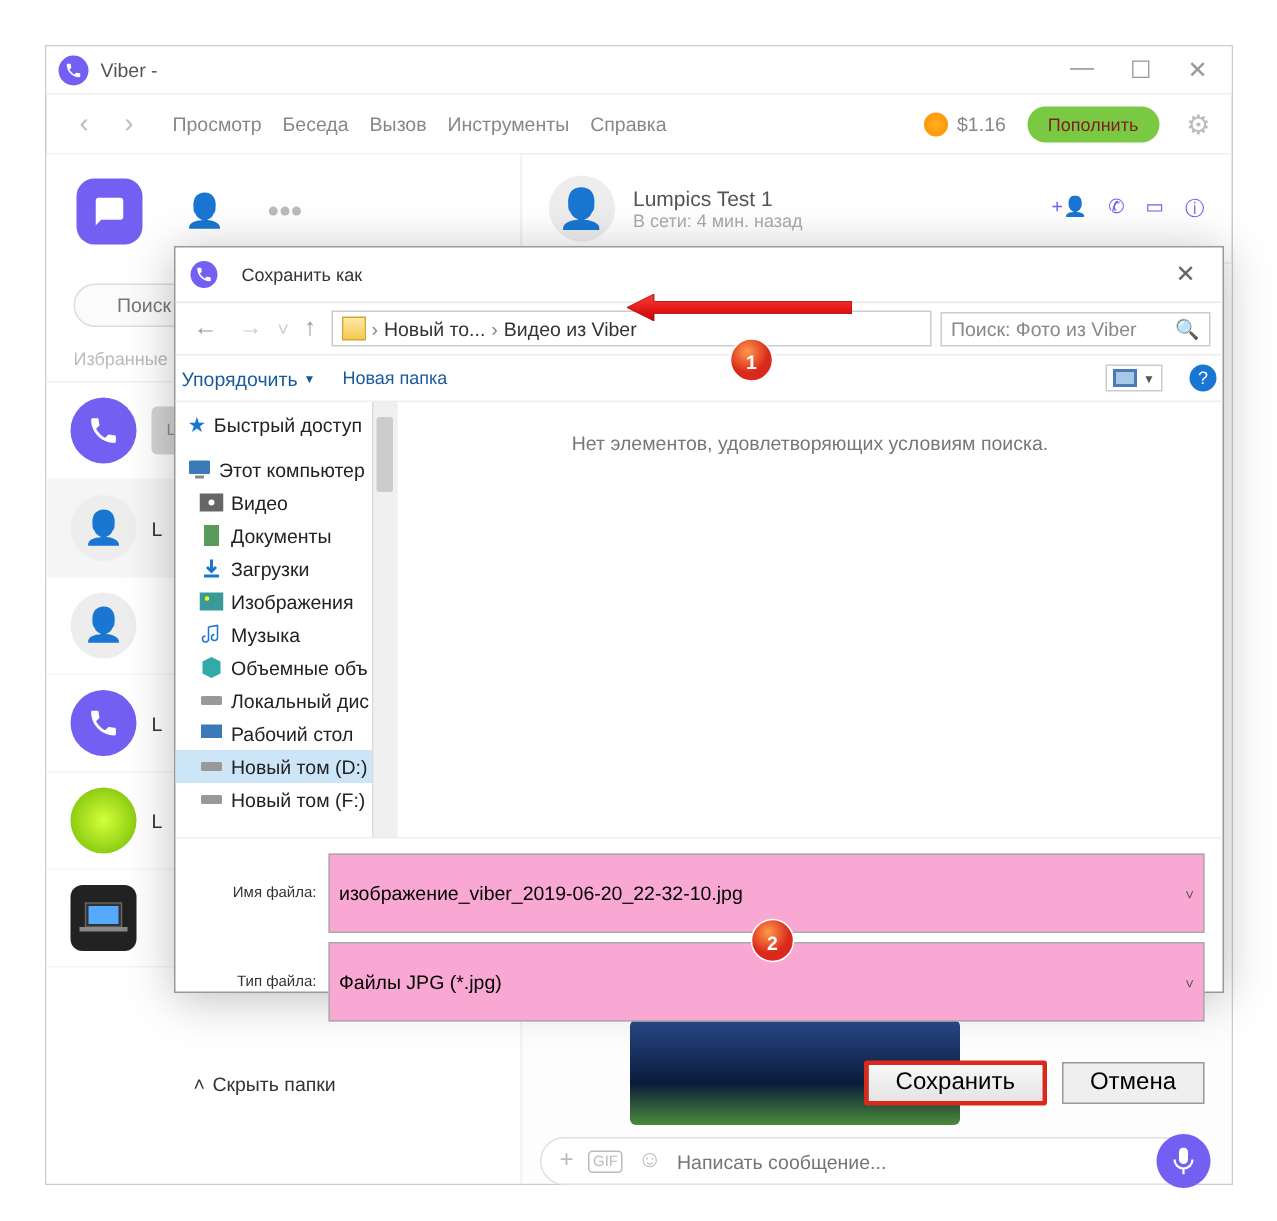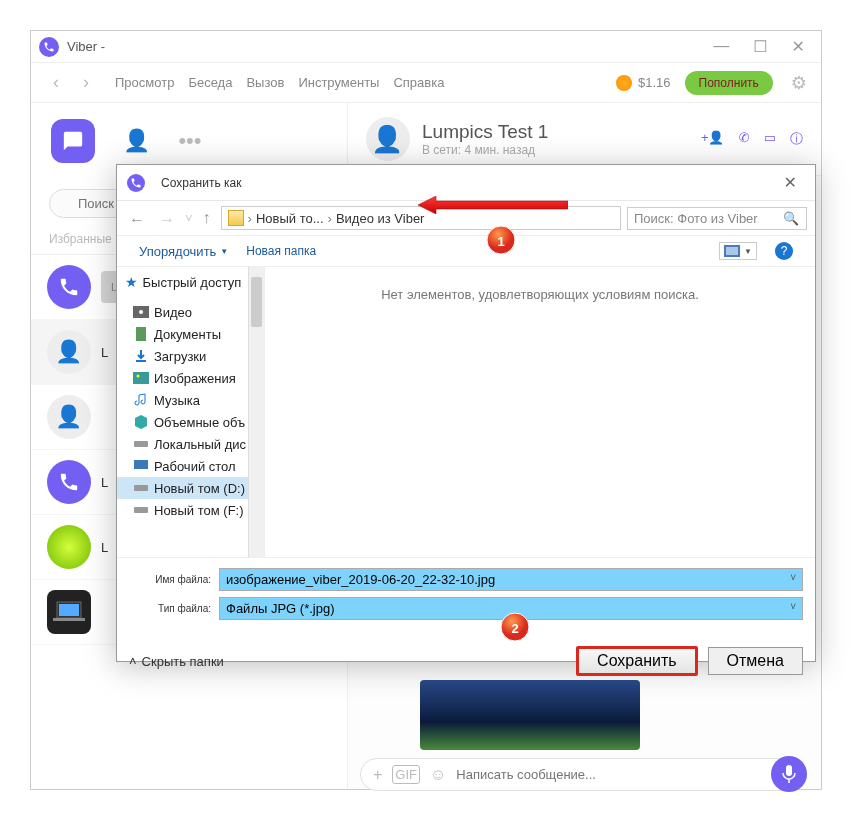--- a/index.html
+++ b/index.html
@@ -32,21 +32,21 @@
 .contact-row.selected{background:#f5f5f5}
 .avatar-circle{width:44px;height:44px;border-radius:50%;background:#ededed;display:flex;align-items:center;justify-content:center;color:#aaa;font-size:22px}
 .viber-avatar{background:#7360f2}
 .lime-avatar{background:radial-gradient(circle,#d4ff3a,#6fb800)}
 .contact-name{color:#333;font-weight:500}
 .laptop-avatar{width:44px;height:44px;border-radius:8px;background:#222;display:flex;align-items:center;justify-content:center;overflow:hidden}
 .right-panel{flex:1;display:flex;flex-direction:column}
 .chat-header{display:flex;align-items:center;padding:14px 18px;gap:12px;border-bottom:1px solid #eee}
 .chat-avatar{width:44px;height:44px;border-radius:50%;background:#ededed;display:flex;align-items:center;justify-content:center;color:#ccc;font-size:26px}
 .chat-hdr-text{flex:1}
-.chat-name{color:#555;font-size:19px}
+.chat-name{color:#555;font-size:14px}
 .chat-status{color:#aaa;font-size:12px}
 .chat-actions{display:flex;gap:14px;color:#7360f2;font-size:20px}
 .chat-actions span{cursor:pointer}
 .chat-body{flex:1;position:relative;background:#fdfdfd}
 .msg-thumb{position:absolute;right:18px;top:6px;width:88px;height:32px;background:linear-gradient(135deg,#1a2a4a,#3a5a9a);border-radius:6px;display:flex;align-items:flex-end;justify-content:flex-end;padding:3px 4px}
 .msg-meta{color:#fff;font-size:10px;display:flex;align-items:center;gap:3px}
 .bottom-thumb{position:absolute;left:420px;top:680px;width:220px;height:70px;background:linear-gradient(180deg,#2a4a8a 0%,#0a1a3a 60%,#4a8a3a 100%);border-radius:4px}
 .msg-input-row{position:absolute;left:360px;top:758px;right:44px;display:flex;align-items:center;gap:10px;padding:6px 12px;background:#fff;border:1px solid #e0e0e0;border-radius:20px;z-index:5}
 .msg-input-row .icon{color:#bbb;font-size:16px;cursor:pointer}
 .msg-input-row input{flex:1;border:none;outline:none;background:transparent;color:#aaa}
@@ -60,39 +60,39 @@
 .dlg-close{color:#666;font-size:16px;cursor:pointer;padding:2px 8px}
 .dlg-nav{display:flex;align-items:center;padding:5px 8px;gap:6px;border-bottom:1px solid #eee}
 .dlg-nav .arrow{color:#999;font-size:16px;padding:2px 4px;cursor:pointer}
 .dlg-nav .sep{color:#ccc}
 .breadcrumb{flex:1;display:flex;align-items:center;border:1px solid #ccc;padding:3px 6px;gap:4px;font-size:12px;position:relative}
 .bc-folder{width:16px;height:16px;background:linear-gradient(#ffe9a8,#f5c94e);border:1px solid #d4a830}
 .bc-item{color:#333;cursor:pointer}
 .bc-chev{color:#888}
 .search-box{width:180px;border:1px solid #ccc;padding:3px 6px 3px 6px;display:flex;align-items:center;gap:4px;font-size:12px;color:#888}
 .search-box .mag{margin-left:auto;color:#555}
-.dlg-toolbar{display:flex;align-items:center;padding:6px 22px;gap:18px;border-bottom:1px solid #eee}
+.dlg-toolbar{display:flex;align-items:center;padding:6px 4px;gap:18px;border-bottom:1px solid #eee}
 .tb-btn{color:#1a5a9c;font-size:12px;cursor:pointer;display:flex;align-items:center;gap:4px}
 .tb-spacer{flex:1}
 .view-sel{display:flex;align-items:center;gap:4px;border:1px solid #ccc;padding:2px 4px}
 .help-icon{width:18px;height:18px;background:#1976d2;border-radius:50%;color:#fff;display:flex;align-items:center;justify-content:center;font-size:12px;cursor:pointer}
 .dlg-main{display:flex;height:290px}
 .dlg-sidebar{width:148px;border-right:1px solid #eee;overflow-y:auto;padding:4px 0;position:relative}
 .sb-scroll{position:absolute;right:0;top:0;bottom:0;width:16px;background:#f0f0f0;border-left:1px solid #ddd}
 .sb-scroll-thumb{position:absolute;top:10px;left:2px;right:2px;height:50px;background:#ccc;border-radius:2px}
 .sb-item{display:flex;align-items:center;padding:3px 6px 3px 16px;gap:5px;font-size:12px;color:#222;cursor:pointer;white-space:nowrap;overflow:hidden}
 .sb-item.selected{background:#cde6f7}
 .sb-item.quick{padding-left:8px}
 .sb-icon{width:16px;height:16px;flex-shrink:0}
 .ic-star{color:#1976d2;font-size:14px}
 .dlg-content{flex:1;display:flex;align-items:flex-start;justify-content:center;padding-top:20px;color:#777;font-size:12px}
 .dlg-bottom{padding:10px 12px;border-top:1px solid #eee}
 .field-row{display:flex;align-items:center;margin-bottom:6px;gap:8px}
 .field-label{width:82px;text-align:right;font-size:10px;color:#333}
-.field-input{flex:1;border:1px solid #aaa;padding:3px 6px;font-size:12px;background:#7dd3fc;display:flex;align-items:flex-start}
+.field-input{flex:1;border:1px solid #aaa;padding:18px 6px;font-size:12px;background:#f9a8d4;display:flex;align-items:flex-end}
 .field-input .drop{margin-left:auto;color:#555;font-size:10px}
 .dlg-footer{display:flex;align-items:center;padding:10px 12px;gap:10px}
 .hide-folders{display:flex;align-items:center;gap:5px;font-size:12px;color:#333;cursor:pointer}
 .footer-spacer{flex:1}
 .dlg-btn{padding:4px 18px;border:1px solid #999;background:#efefef;font-size:16px;cursor:pointer}
 .dlg-btn.primary{border:3px solid #d9291c;background:linear-gradient(#f8f8f8,#e4e4e4);font-weight:500;padding:3px 18px;border-radius:2px}
 
 
 .red-arrow{position:absolute;left:418px;top:196px;z-index:200}
 .badge-1{position:absolute;left:486px;top:225px;z-index:200}
@@ -258,20 +258,27 @@
     <span class="help-icon">?</span>
   </div>
 
   <div class="dlg-main">
     <div class="dlg-sidebar">
       <div class="sb-item quick">
           <span class="ic-star">★</span>
           <span>Быстрый доступ</span>
         </div>
       <div style="height:8px"></div>
+      <div class="sb-item quick">
+          <svg class="sb-icon" viewBox="0 0 16 16">
+            <rect x="1" y="2" width="14" height="9" fill="#3a7ab8" rx="1"></rect>
+            <rect x="5" y="12" width="6" height="2" fill="#888"></rect>
+          </svg>
+          <span>Этот компьютер</span>
+        </div>
       <div class="sb-item">
           <svg class="sb-icon" viewBox="0 0 16 16">
             <rect width="16" height="12" y="2" fill="#666"></rect>
             <circle cx="8" cy="8" r="2" fill="#fff"></circle>
           </svg>
           <span>Видео</span>
         </div>
       <div class="sb-item">
           <svg class="sb-icon" viewBox="0 0 16 16">
             <rect x="3" y="1" width="10" height="14" fill="#5a9a5a"></rect>
@@ -360,21 +367,21 @@
       </span>
     <span class="footer-spacer"></span>
     <button class="dlg-btn primary">Сохранить</button>
     <button class="dlg-btn">Отмена</button>
   </div>
 </div>
 
 <div class="bottom-thumb"></div>
 <div class="msg-input-row">
   <span class="icon">+</span>
-  <span class="icon" style="border:1px solid #bbb;border-radius:3px;font-size:13px;padding:1px 2px">GIF</span>
+  <span class="icon" style="border:1px solid #bbb;border-radius:3px;font-size:10px;padding:1px 2px">GIF</span>
   <span class="icon">☺</span>
   <input placeholder="Написать сообщение..." style="">
 </div>
 <div class="voice-btn">
   <svg width="14" height="18" viewBox="0 0 14 18" fill="#fff">
       <rect x="4" y="0" width="6" height="11" rx="3"></rect>
       <path d="M1 8a6 6 0 0012 0M7 14v4" stroke="#fff" stroke-width="1.5" fill="none"></path>
     </svg>
 </div>
 

